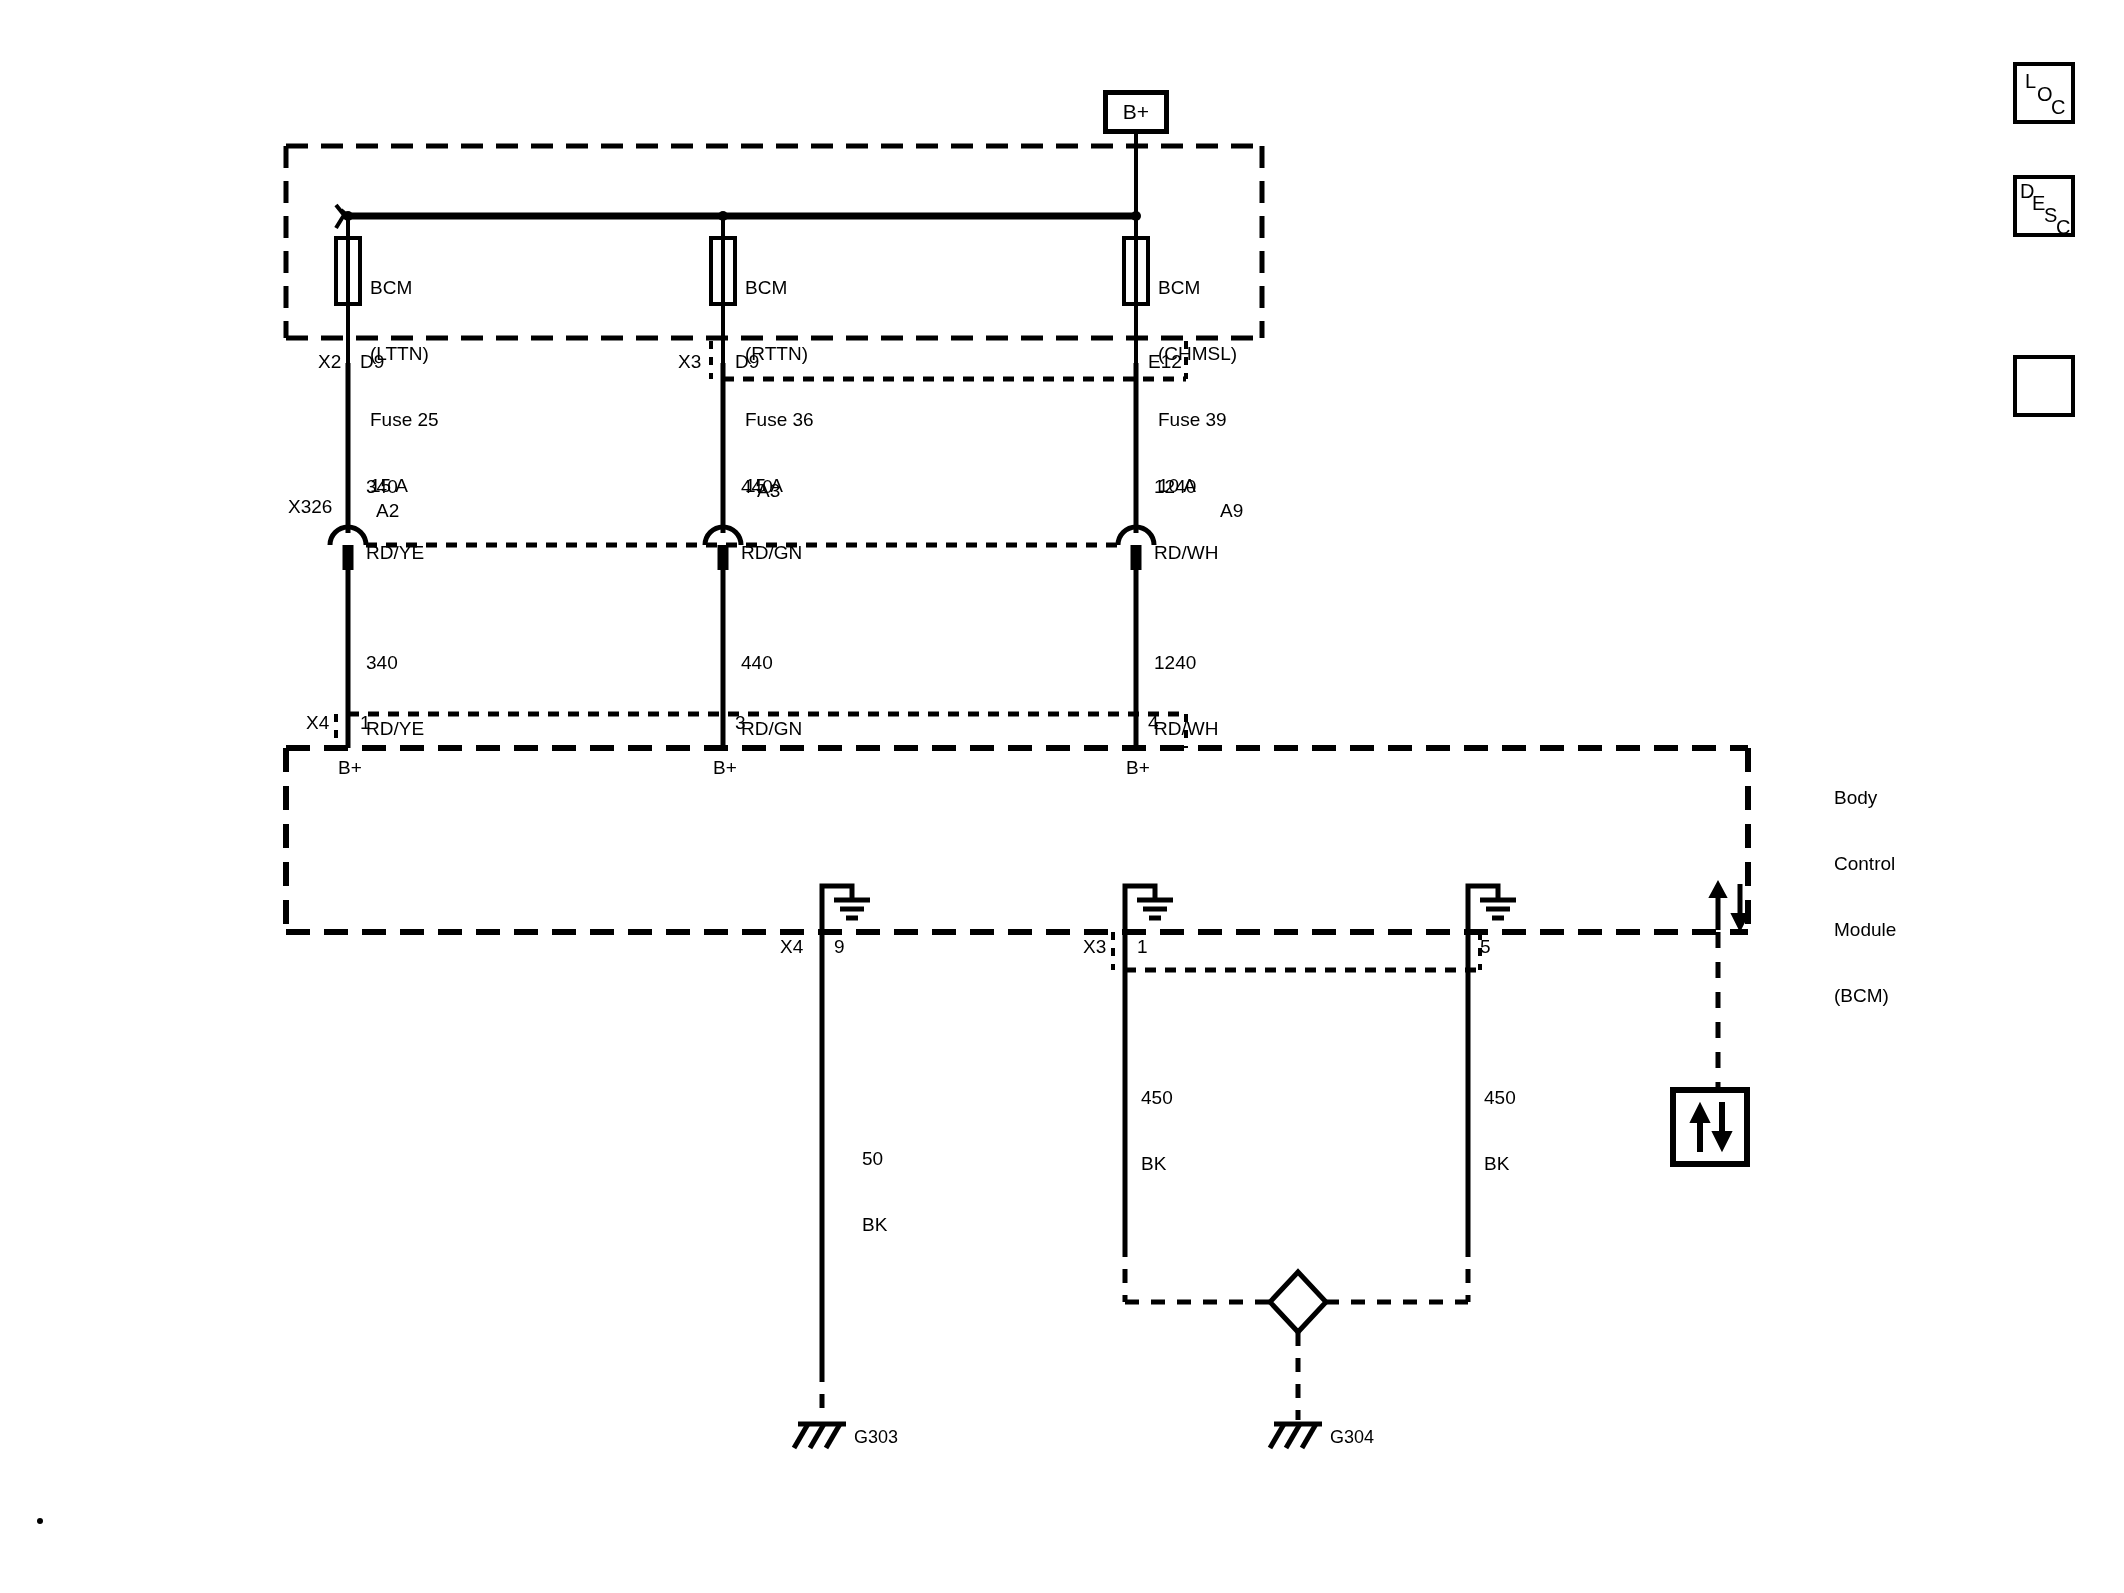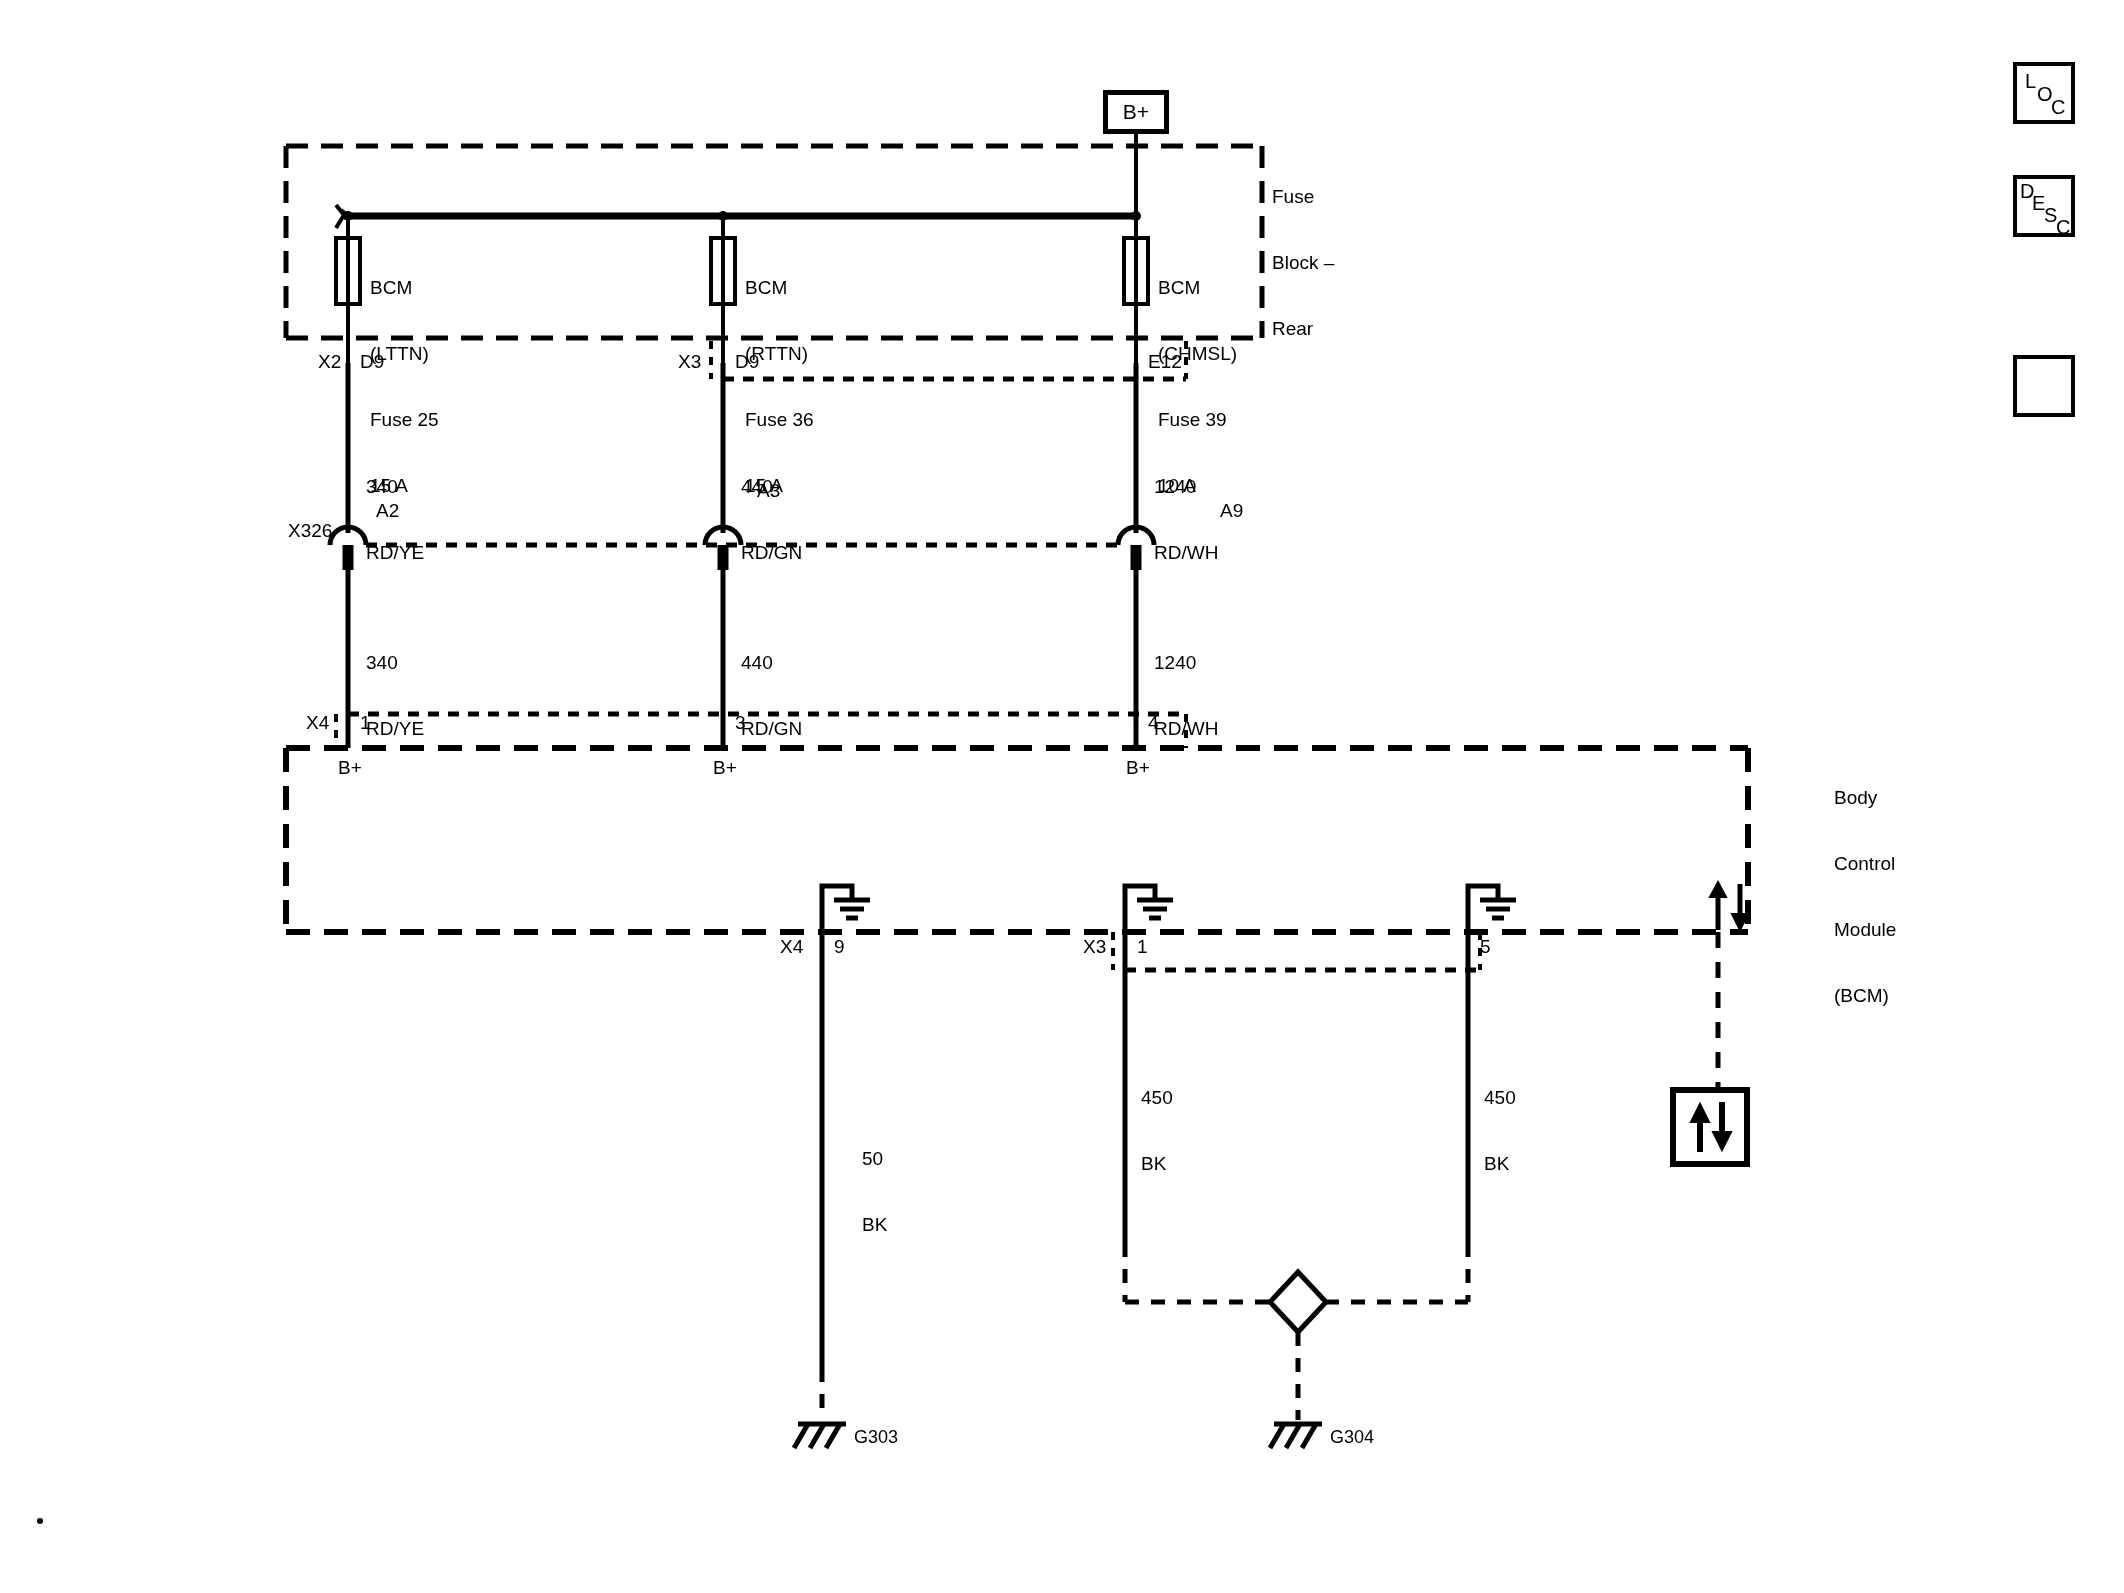--- a/index.html
+++ b/index.html
@@ -181,25 +181,20 @@
 
       <circle cx="40" cy="1521" r="3" fill="#000" stroke="none"></circle>
 
     </g>
   </svg>
 
   <div class="bbox" style="left:1103px; top:90px; width:66px; height:44px;">
     <span>B+</span>
   </div>
 
-  <div class="lbl" style="left:1272px; top:142px;">
-    <div>Fuse</div>
-    <div>Block –</div>
-    <div>Rear</div>
-  </div>
 
   <div class="lbl" style="left:370px; top:233px;">
     <div>BCM</div>
     <div>(LTTN)</div>
     <div>Fuse 25</div>
     <div>15 A</div>
   </div>
 
   <div class="lbl" style="left:745px; top:233px;">
     <div>BCM</div>
@@ -229,21 +224,21 @@
   </div>
   <div class="lbl" style="left:741px; top:432px;">
     <div>440</div>
     <div>RD/GN</div>
   </div>
   <div class="lbl" style="left:1154px; top:432px;">
     <div>1240</div>
     <div>RD/WH</div>
   </div>
 
-  <div class="lbl" style="left:288px; top:520px;">X326</div>
+  <div class="lbl" style="left:288px; top:496px;">X326</div>
   <div class="lbl" style="left:376px; top:500px;">A2</div>
   <div class="lbl" style="left:751px; top:480px;margin-left:6px;">A3</div>
   <div class="lbl" style="left:1220px; top:500px;">A9</div>
 
   <div class="lbl" style="left:366px; top:608px;">
     <div>340</div>
     <div>RD/YE</div>
   </div>
   <div class="lbl" style="left:741px; top:608px;">
     <div>440</div>

